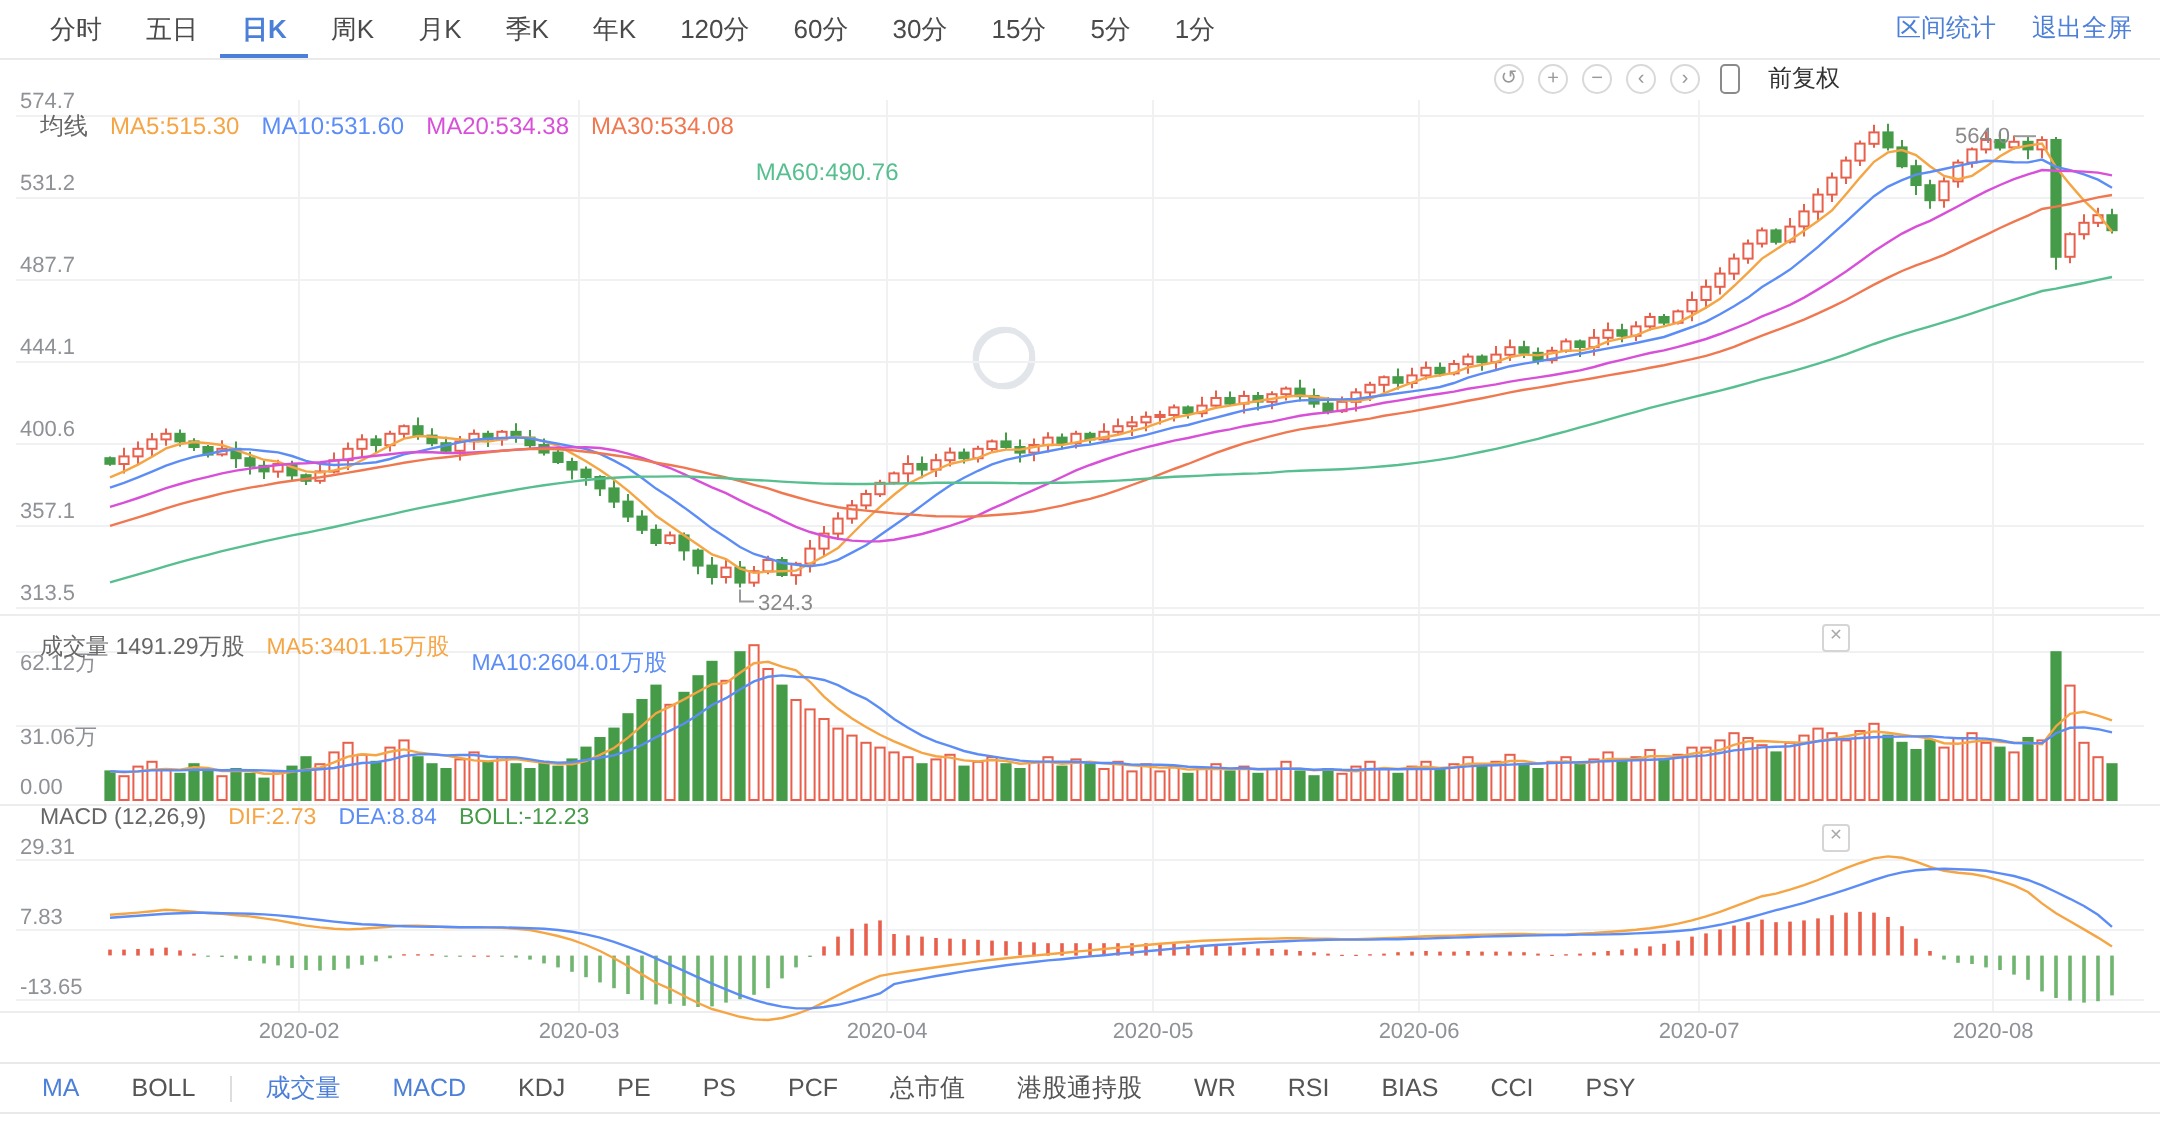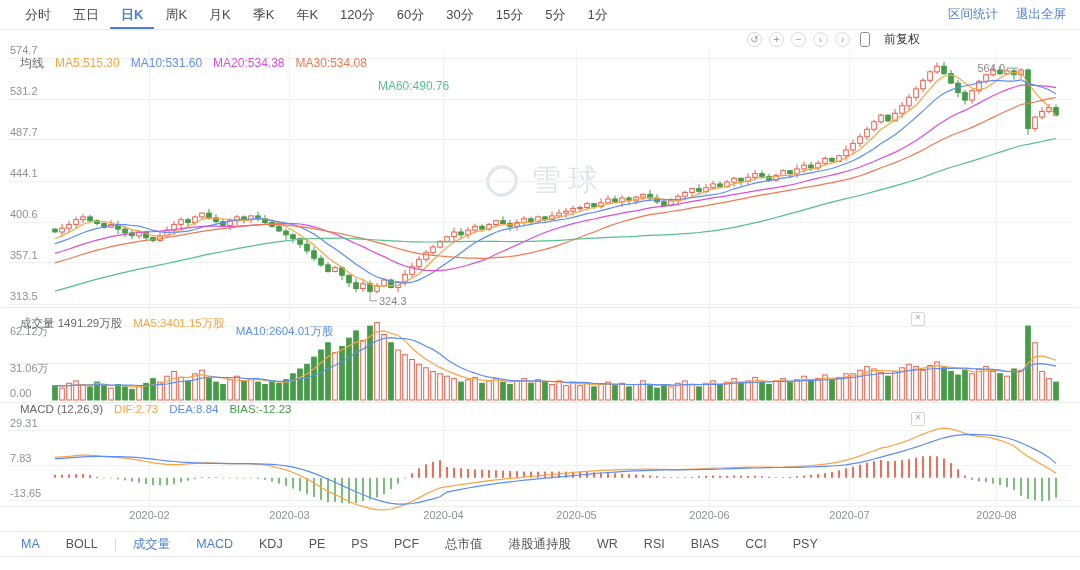--- a/index.html
+++ b/index.html
@@ -70,21 +70,20 @@
       <a style="color: rgb(76, 127, 216);">退出全屏</a>
     </div>
   </div>
 
   <div class="watermark">
     <svg width="38" height="38" viewBox="-20 -20 40 40">
       <circle r="15" fill="none" stroke="#e2e5ea" stroke-width="3"></circle>
       <path d="M 6,-14 A 16 16 0 0 0 -14,6" fill="none" stroke="#e2e5ea" stroke-width="3"></path>
       <path d="M -6,14 A 16 16 0 0 0 14,-6" fill="none" stroke="#e2e5ea" stroke-width="3"></path>
     </svg>
-    <span>雪球</span>
   </div>
 
   <svg id="chart-svg" width="1080" height="530" viewBox="0 0 1080 530">
       <g shape-rendering="crispEdges">
         <line x1="8" x2="1072" y1="58.0" y2="58.0" stroke="#f0f1f3"></line>
         <text x="10" y="54.0" fill="#8e9196" font-size="11">574.7</text>
         <line x1="8" x2="1072" y1="99.0" y2="99.0" stroke="#f0f1f3"></line>
         <text x="10" y="95.0" fill="#8e9196" font-size="11">531.2</text>
         <line x1="8" x2="1072" y1="139.9" y2="139.9" stroke="#f0f1f3"></line>
         <text x="10" y="135.9" fill="#8e9196" font-size="11">487.7</text>
@@ -748,21 +747,21 @@
   <div class="legend vol-legend">
     <span class="gray-label" id="vol-amount">成交量 1491.29万股</span>
     <span id="vol-ma5" style="color: rgb(246, 165, 68);">MA5:3401.15万股</span>
     <span id="vol-ma10" style="color: rgb(92, 141, 246); margin-top: 16px;">MA10:2604.01万股</span>
   </div>
 
   <div class="legend macd-legend">
     <span class="gray-label" id="macd-title">MACD (12,26,9)</span>
     <span id="macd-dif" style="color: rgb(246, 165, 68);">DIF:2.73</span>
     <span id="macd-dea" style="color: rgb(92, 141, 246);">DEA:8.84</span>
-    <span id="macd-val" style="color: rgb(69, 155, 72);">BIAS:-12.23</span>
+    <span id="macd-val" style="color: rgb(69, 155, 72);">BOLL:-12.23</span>
   </div>
 
   <div class="pane-close" id="vol-close">✕</div>
   <div class="pane-close" id="macd-close">✕</div>
 
   <div class="bottombar" id="bottom-tabs">
       <div class="btab active" style="color: rgb(76, 127, 216);">MA</div>
       <div class="btab">BOLL</div>
       <div class="bdivider"></div>
       <div class="btab active" style="color: rgb(76, 127, 216);">成交量</div>

